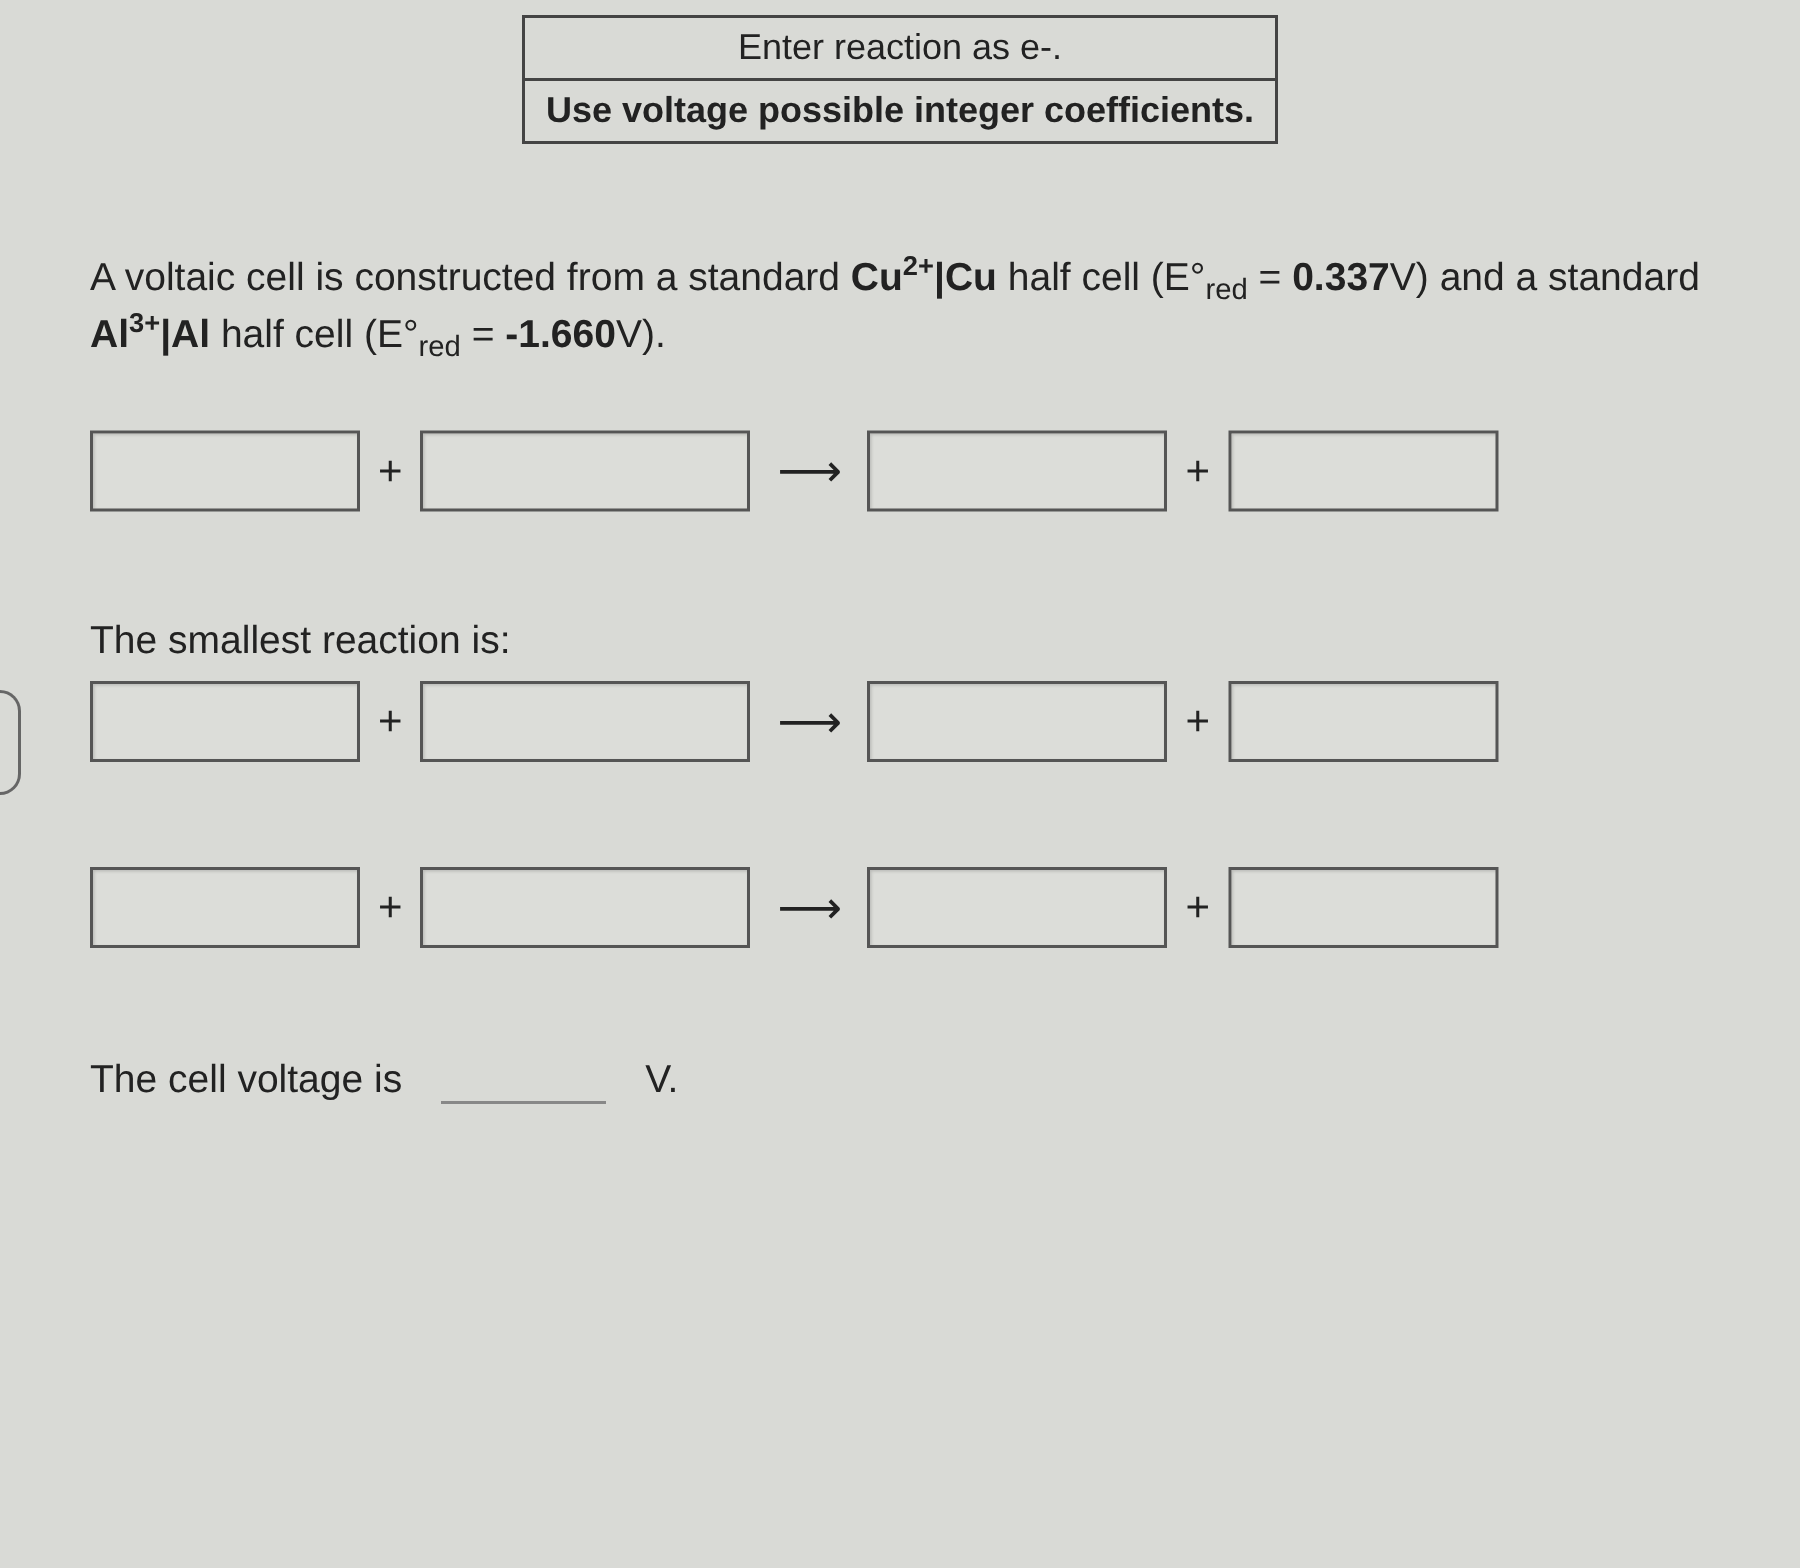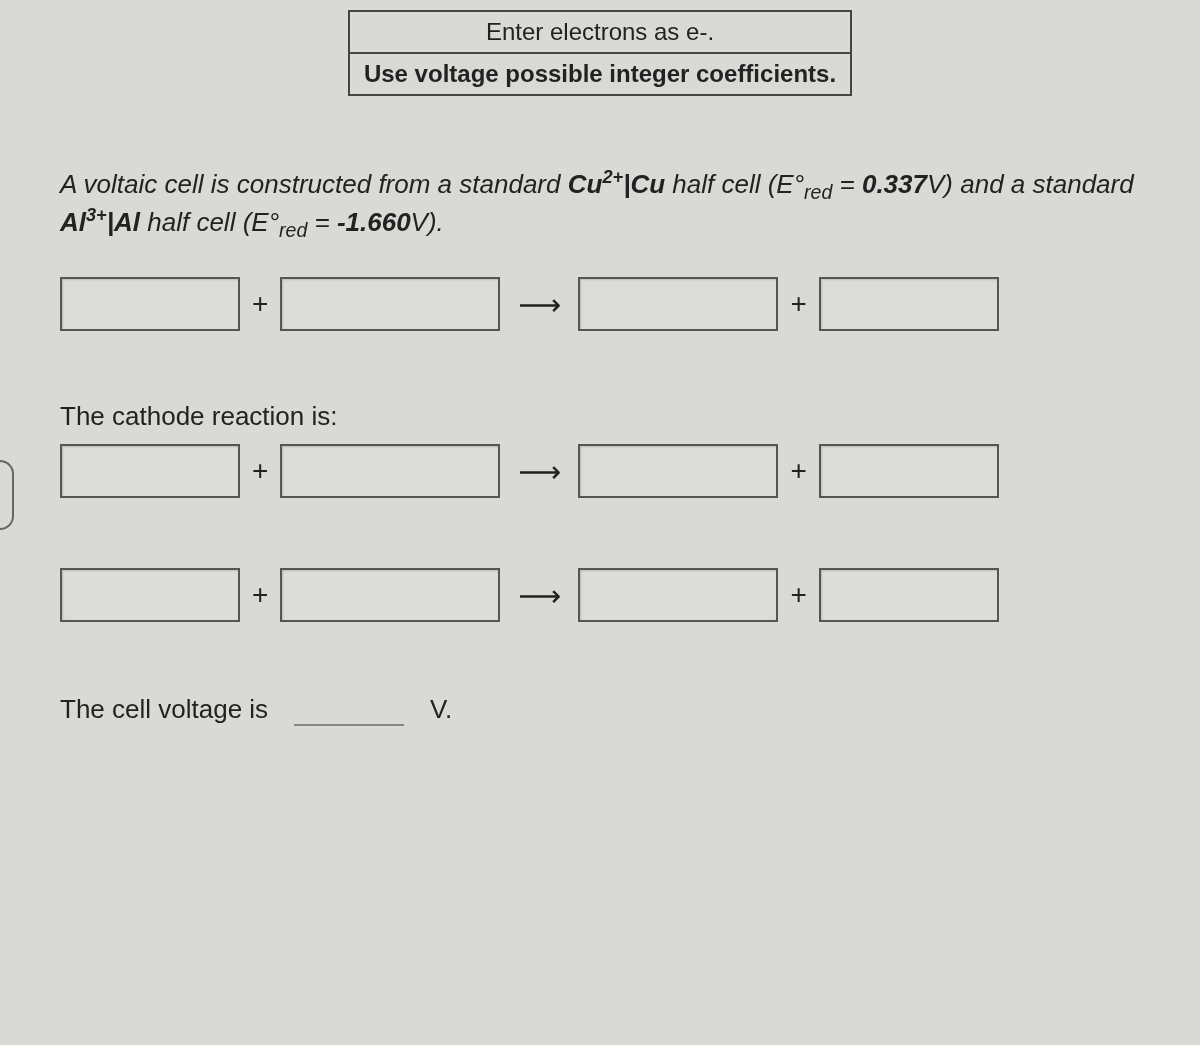--- a/index.html
+++ b/index.html
@@ -25,23 +25,22 @@
     border: 2px solid #444;
     padding: 6px 14px;
     text-align: center;
     font-size: 24px;
     color: #222;
   }
   .bold { font-weight: bold; }
   .problem {
     font-size: 26px;
     line-height: 1.45;
-    margin-bottom: 36px;
+    margin-bottom: 46px;
     color: #222;
-    font-style: italic;
   }
   sup { font-size: 0.7em; vertical-align: super; line-height: 0; }
   sub { font-size: 0.75em; vertical-align: sub; line-height: 0; }
   .section-label {
     font-size: 26px;
     margin-bottom: 12px;
     color: #222;
   }
   .equation-row {
     display: flex;
@@ -103,21 +102,21 @@
 </head>
 <body>
 
 <div class="side-curve"></div>
 
 <div class="page">
 
   <table class="instruction-table">
     <tbody>
         <tr>
-          <td>Enter electrons as e‑.</td>
+          <td>Enter reaction as e‑.</td>
         </tr>
     <tr>
           <td class="bold">Use voltage possible integer coefficients.</td>
         </tr>
   </tbody>
     </table>
 
   <div class="problem">
     <span>A voltaic cell is constructed from a standard </span><span class="bold"><span>Cu</span><sup>2+</sup></span><span class="bold">|</span><span class="bold">Cu</span><span> half cell (E°</span><sub>red</sub><span> = </span><span class="bold">0.337</span><span>V) and a standard </span><span class="bold"><span>Al</span><sup>3+</sup></span><span class="bold">|</span><span class="bold">Al</span><span> half cell (E°</span><sub>red</sub><span> = </span><span class="bold">-1.660</span><span>V).</span>
   </div>
@@ -125,21 +124,21 @@
   <div class="equation-row">
     <input class="chem-input w1" value="" style="">
     <span class="op">+</span>
     <input class="chem-input w2" value="" style="">
     <span class="arrow">⟶</span>
     <input class="chem-input w3" value="" style="">
     <span class="op">+</span>
     <input class="chem-input w4" value="" style="">
   </div>
 
-  <div class="section-label">The cathode reaction is:</div>
+  <div class="section-label">The smallest reaction is:</div>
   <div class="equation-row">
     <input class="chem-input w1" value="" style="">
     <span class="op">+</span>
     <input class="chem-input w2" value="" style="">
     <span class="arrow">⟶</span>
     <input class="chem-input w3" value="" style="">
     <span class="op">+</span>
     <input class="chem-input w4" value="" style="">
   </div>
 

